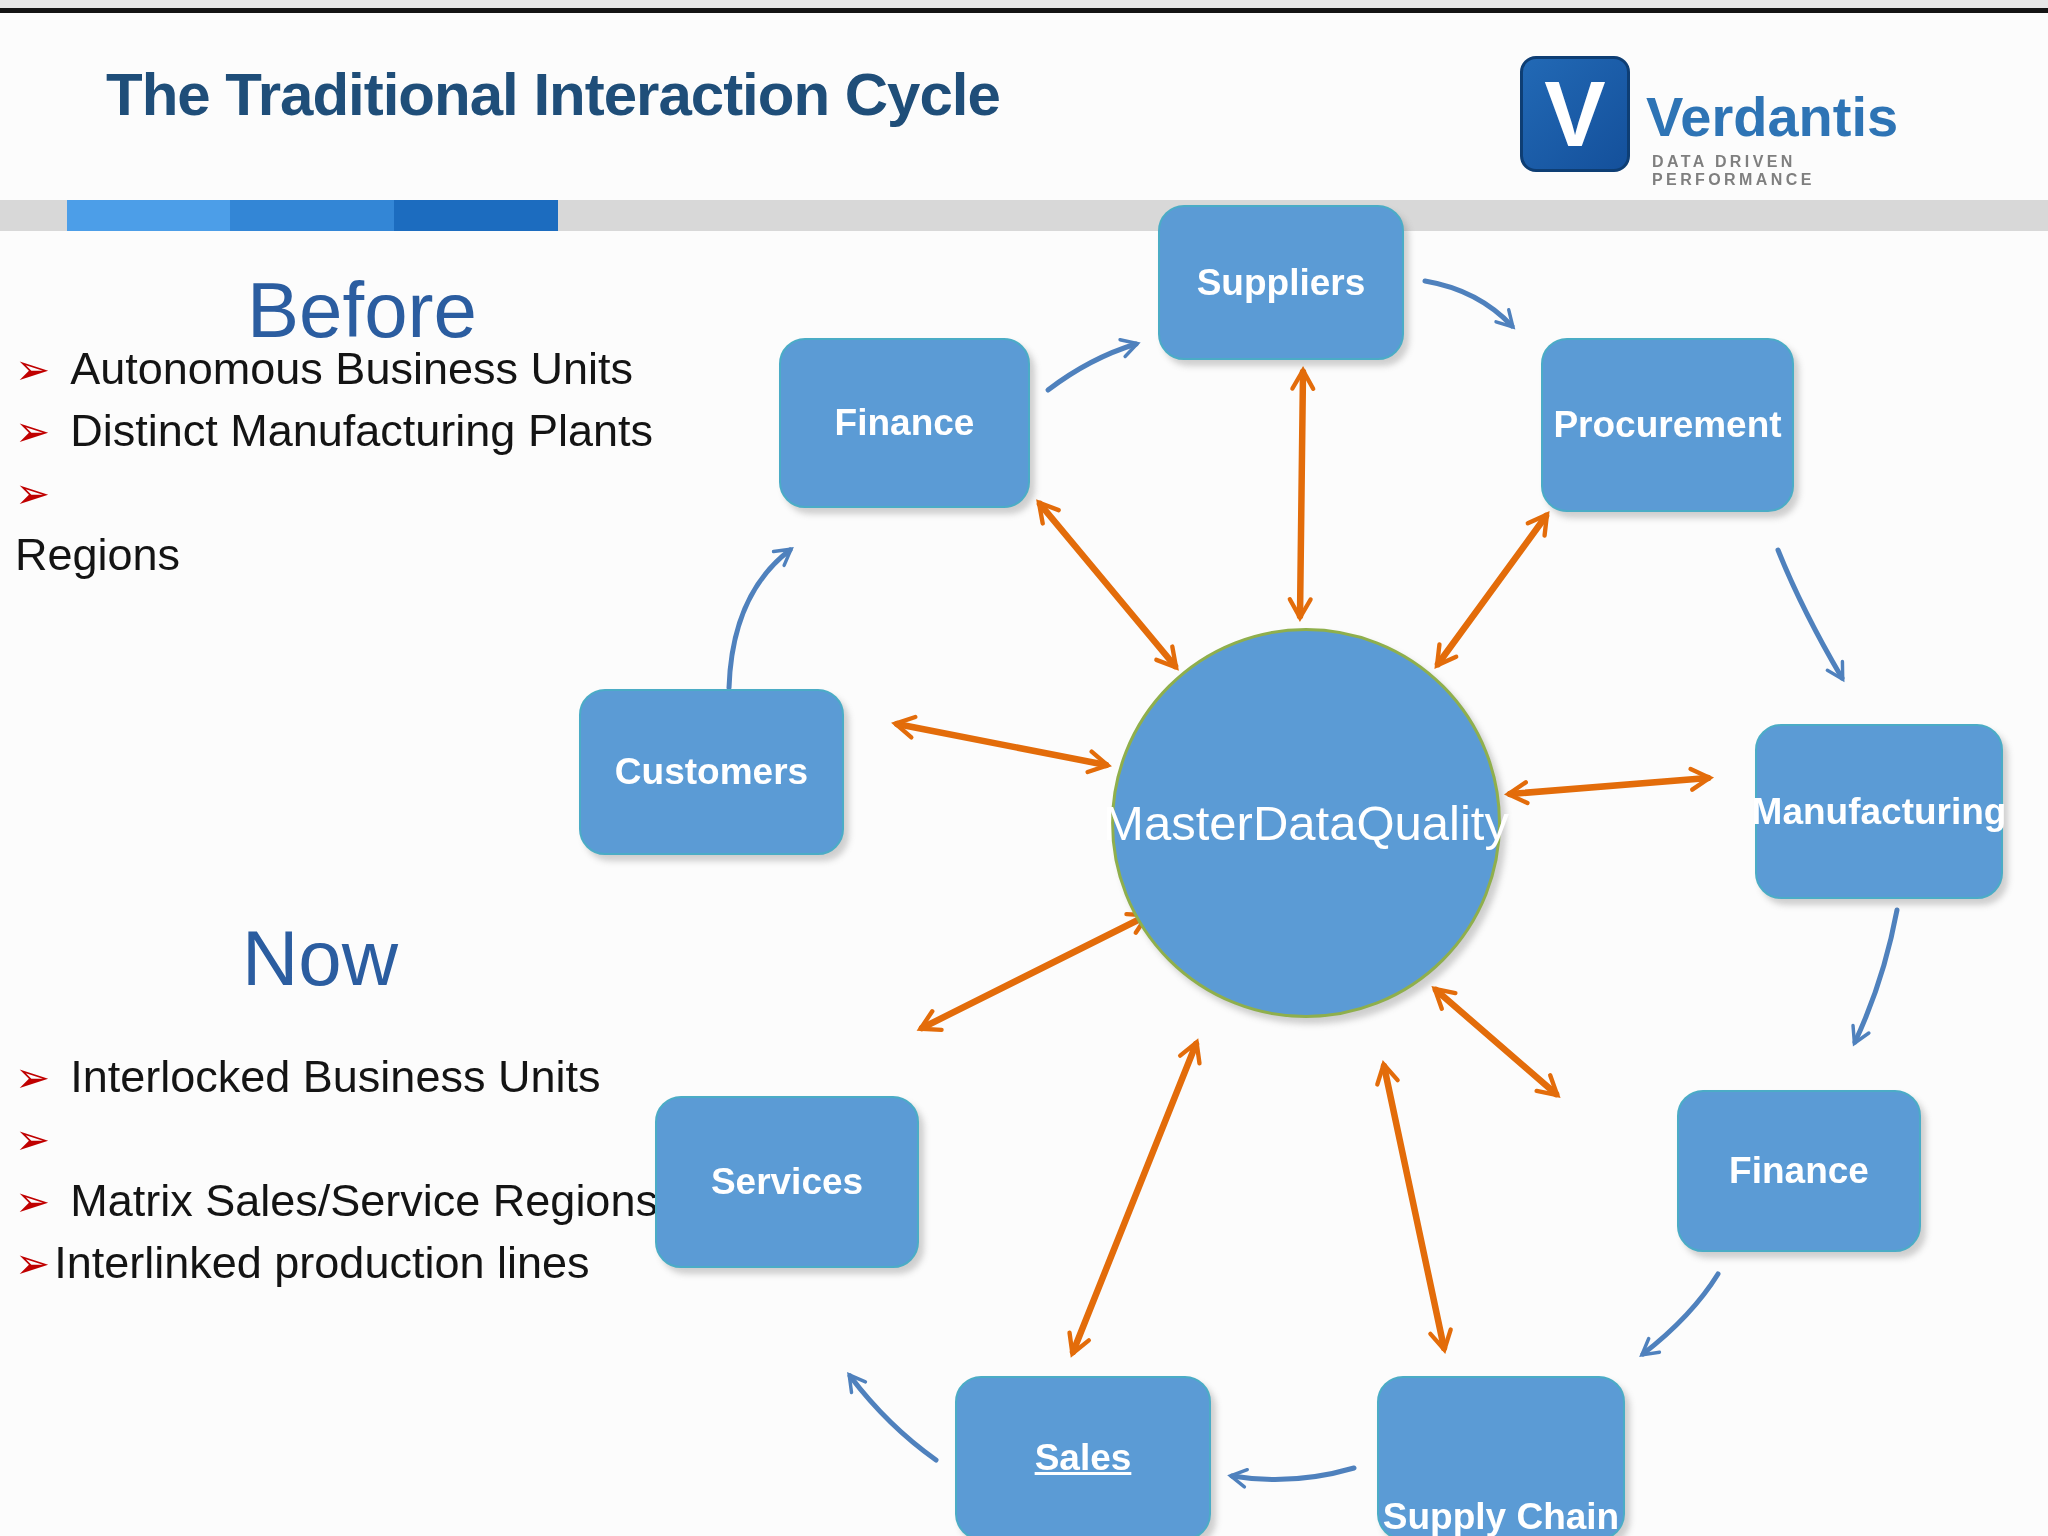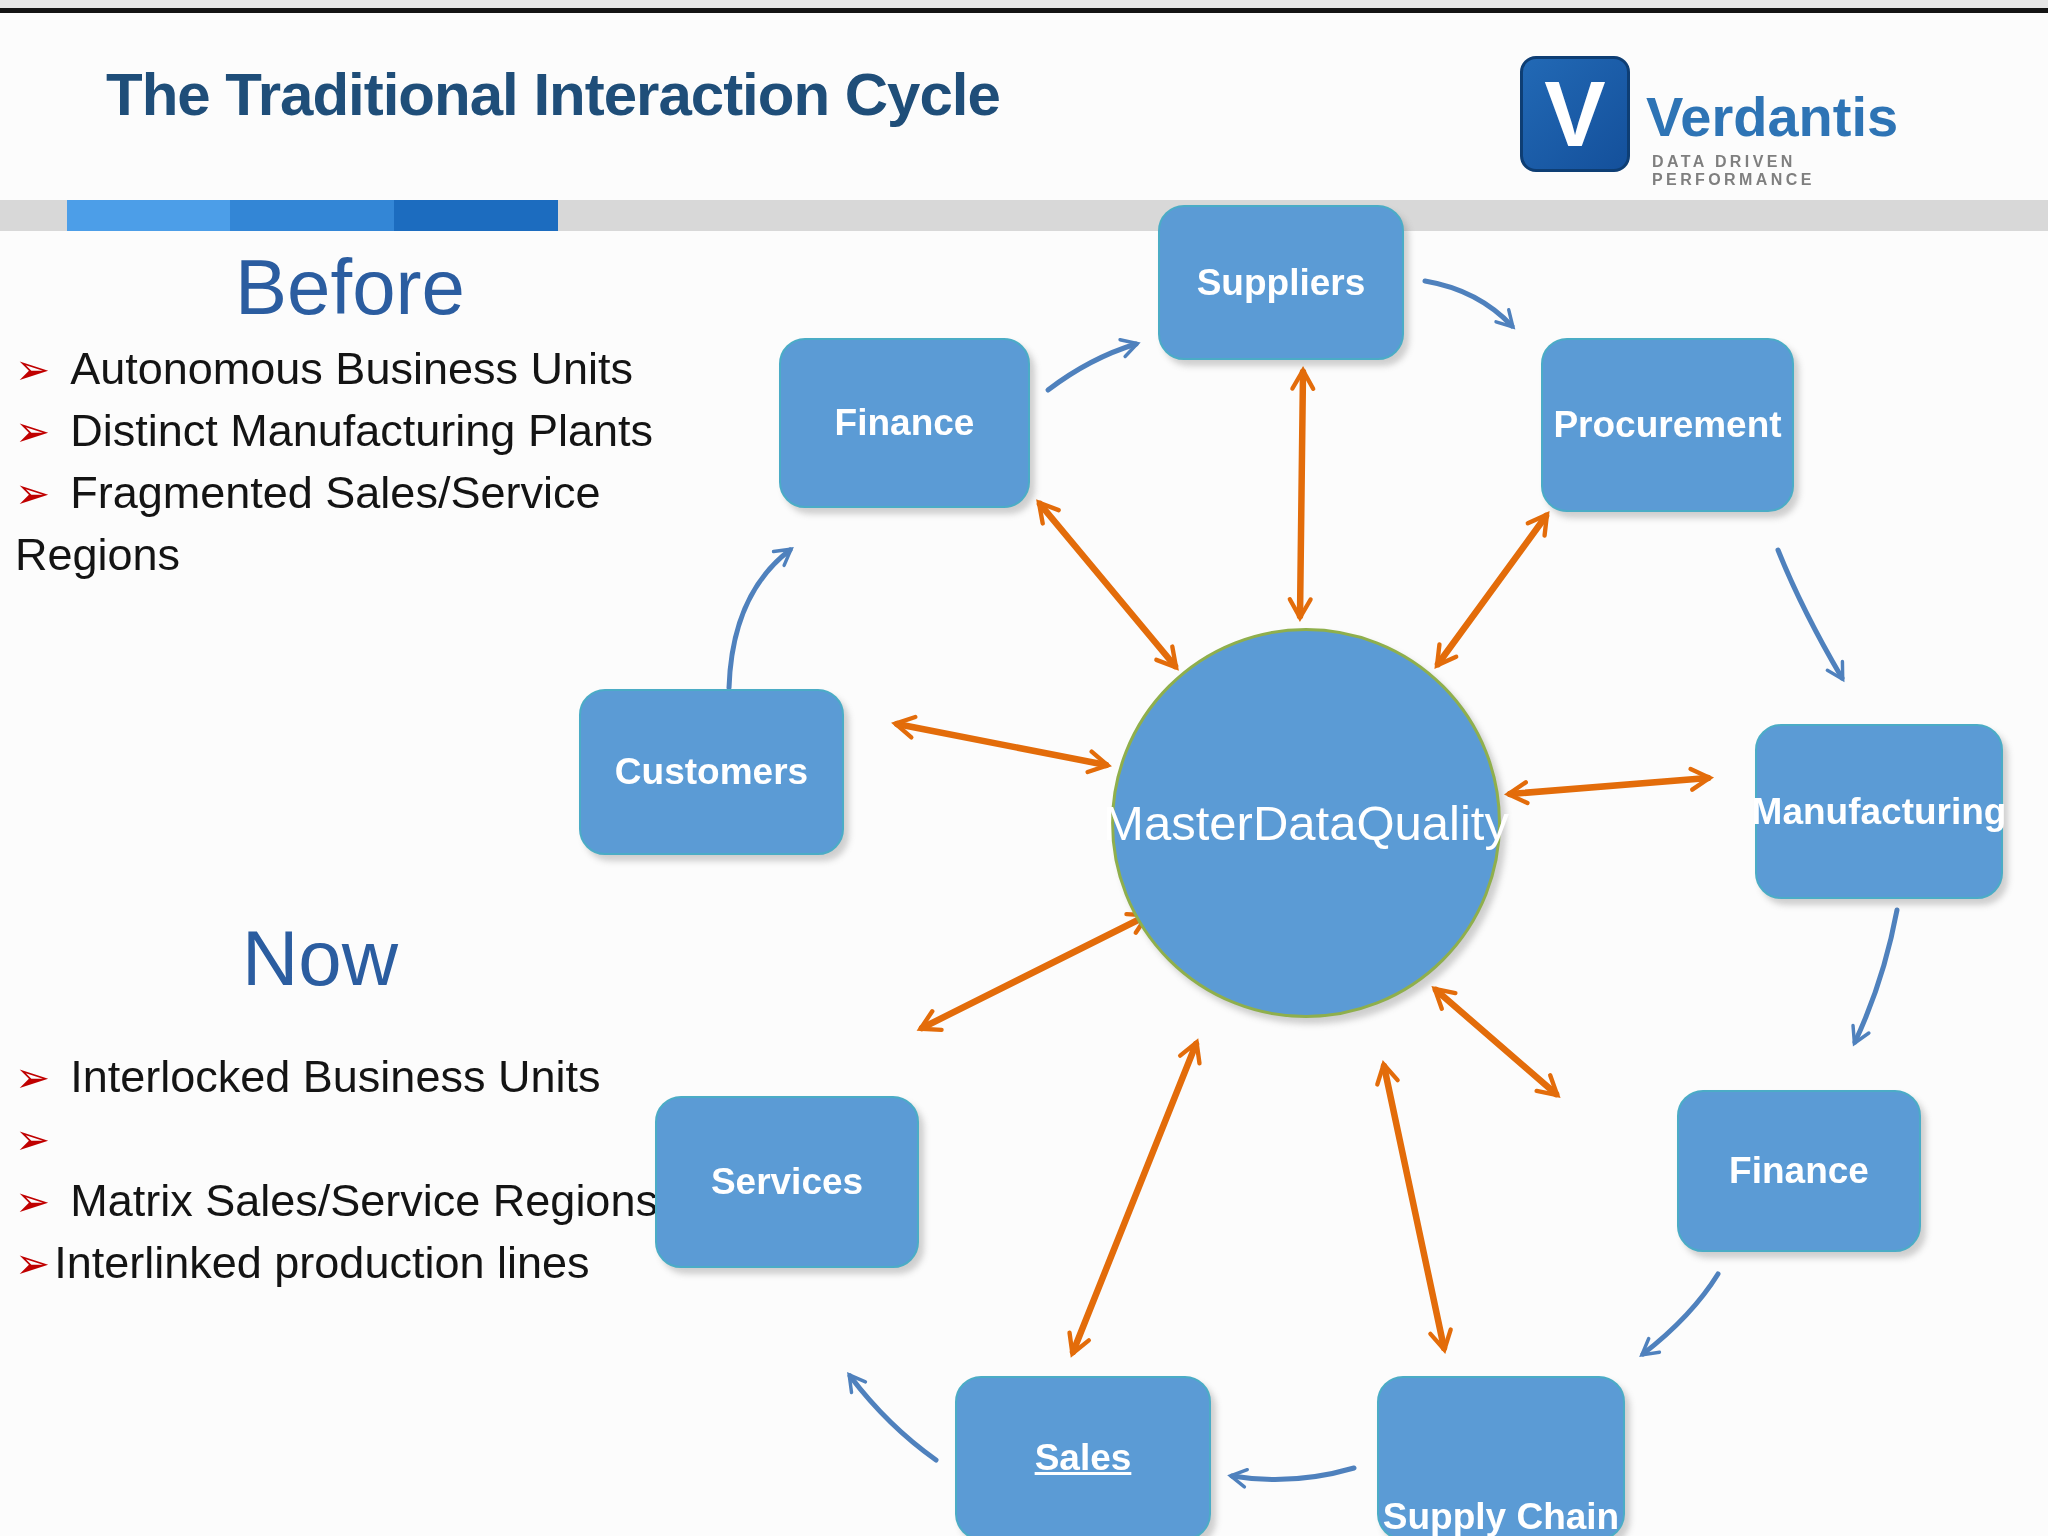--- a/index.html
+++ b/index.html
@@ -15,21 +15,21 @@
   .seg3{left:394px;width:164px;background:#1c6cbf;}
   
   .logo{position:absolute;left:1520px;top:46px;width:430px;height:120px;}
   .logo-mark{position:absolute;left:0;top:2px;width:104px;height:110px;background:linear-gradient(135deg,#2269b5,#14509b);
              border:3px solid #0e3e74;border-radius:16px;display:flex;align-items:center;justify-content:center;}
   .logo-v{color:#ffffff;font-size:92px;font-weight:bold;line-height:1;}
   .logo-name{position:absolute;left:126px;top:30px;font-size:56px;font-weight:bold;color:#2e74b5;letter-spacing:0px;}
   .logo-tag{position:absolute;left:132px;top:99px;font-size:16px;font-weight:bold;color:#7f7f7f;letter-spacing:3.4px;}
   
   .lefthead{position:absolute;width:700px;text-align:center;font-size:78px;color:#2b5da0;}
-  .before-head{left:0;top:234px;}
+  .before-head{left:0;top:257px;padding-left:12px;}
   .now-head{left:-30px;top:905px;}
   .bullets{position:absolute;left:15px;width:760px;font-size:45px;color:#141414;}
   .before-items{top:330px;}
   .now-items{top:1038px;}
   .item{height:62px;display:flex;align-items:center;}
   .glyph{color:#c00000;margin-right:20px;font-size:42px;}
   .now-items .item:nth-child(4) .glyph{margin-right:4px;}
   
   .node{position:absolute;background:#5b9bd5;border:2px solid #4bacc6;border-radius:26px;
         color:#ffffff;font-weight:bold;font-size:37px;display:flex;align-items:center;justify-content:center;
@@ -67,21 +67,20 @@
     <div class="item">
       <span class="glyph">➢</span>
       <span>Autonomous Business Units</span>
     </div>
     <div class="item">
       <span class="glyph">➢</span>
       <span>Distinct Manufacturing Plants</span>
     </div>
     <div class="item">
       <span class="glyph">➢</span>
-      <span>Fragmented Sales/Service</span>
     </div>
     <div class="item">
       <span>Regions</span>
     </div>
   </div>
 
   <div class="lefthead now-head">Now</div>
   <div class="bullets now-items">
     <div class="item">
       <span class="glyph">➢</span>

